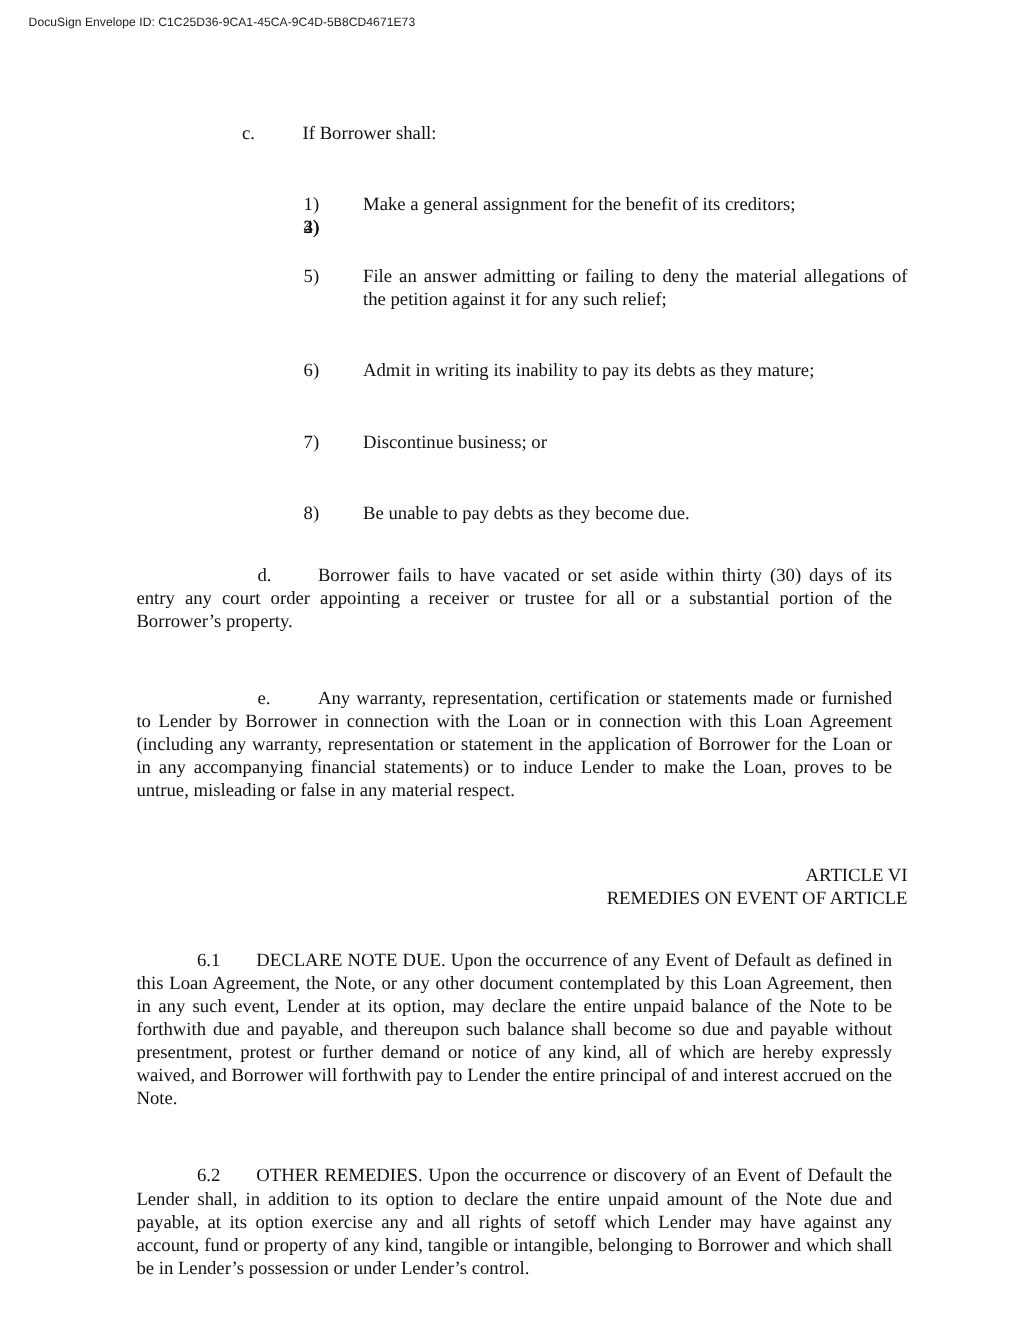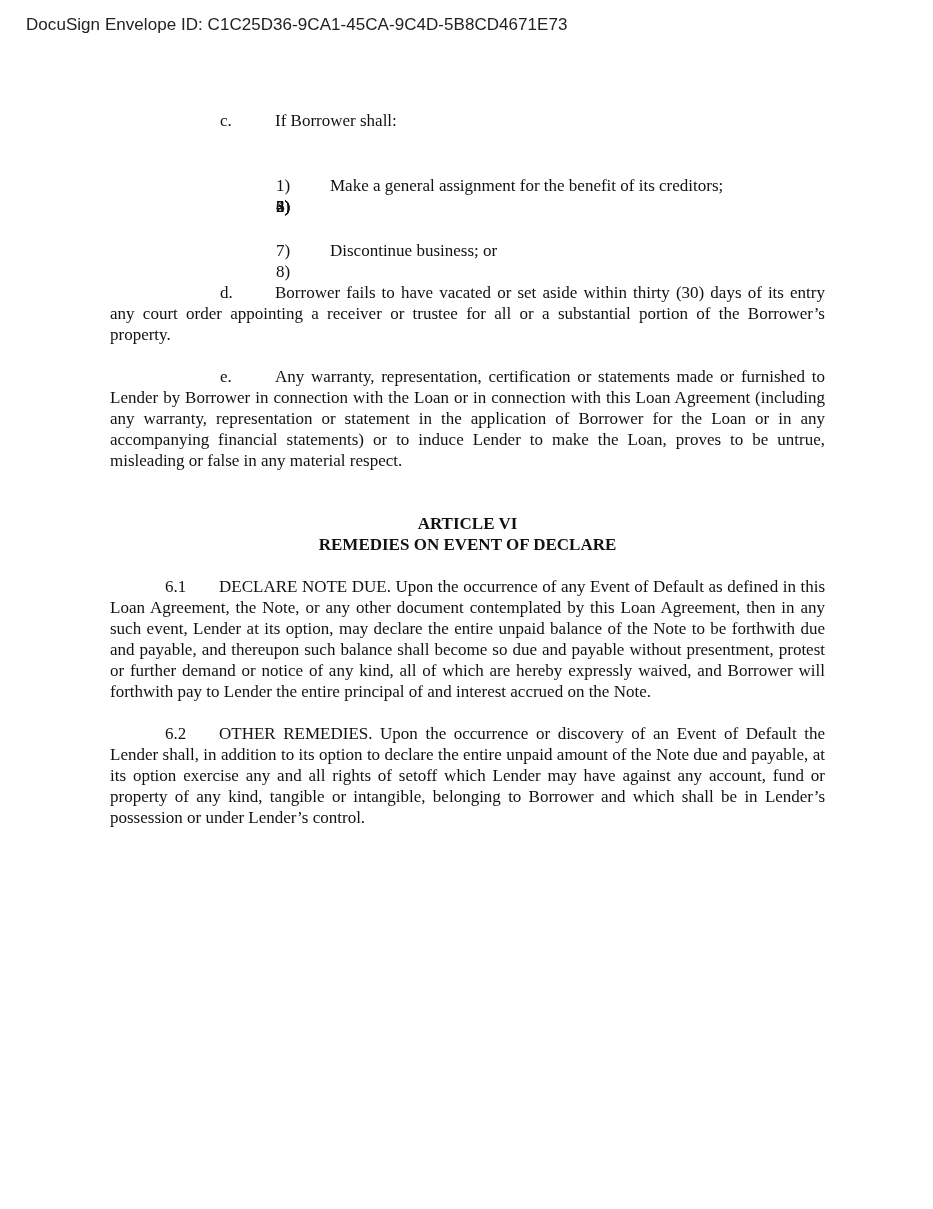--- a/index.html
+++ b/index.html
@@ -1,39 +1,39 @@
 <!DOCTYPE html>
 <html><head>
 <meta charset="utf-8">
 <style>
   html, body { margin: 0; padding: 0; background: #ffffff; }
   body { width: 933px; height: 1209px; position: relative; overflow: hidden; color: #1a1a1a; }
   .envelope {
     position: absolute; left: 26px; top: 15px;
-    font-family: "Liberation Sans", sans-serif; font-size: 17px; color: #222;
+    font-family: "Liberation Sans", sans-serif; font-size: 11px; color: #222;
     letter-spacing: 0.05px;
   }
   .doc {
     position: absolute; left: 110px; top: 110px; width: 715px;
     font-family: "Liberation Serif", serif; font-size: 17px; line-height: 21px; color: #111;
   }
-  .para { text-align: justify; margin: 0; }
+  .para { text-align: justify; margin: 14px; }
   .sub-head { position: relative; height: 21px; }
   .sub-head .lbl { position: absolute; left: 110px; }
   .sub-head .txt { position: absolute; left: 165px; white-space: nowrap; text-align: center; }
   .list { margin: 22px 0 0 0; padding: 0; }
   .li { position: relative; padding-left: 220px; text-align: justify; }
   .li .num { position: absolute; left: 166px; top: 0; }
   .li .body { display: block; text-align: justify; margin-top: 44px; }
   .indent-para { text-indent: 110px; }
   .indent-para .lbl { display: inline-block; width: 55px; text-indent: 0; }
   .sec-para { text-indent: 55px; }
   .sec-para .lbl { display: inline-block; width: 54px; text-indent: 0; }
   .gap { height: 21px; }
-  .article { text-align: center; font-weight: bold; }
+  .article { text-align: right; font-weight: normal; }
 </style>
 </head>
 <body>
 
 <div class="envelope">DocuSign Envelope ID: C1C25D36-9CA1-45CA-9C4D-5B8CD4671E73</div>
 
 <div class="doc">
 
   <div class="sub-head">
     <span class="lbl">c.</span>
@@ -49,49 +49,52 @@
       <span class="num">2)</span>
     </div>
     <div class="li">
       <span class="num">3)</span>
     </div>
     <div class="li">
       <span class="num">4)</span>
     </div>
     <div class="li">
       <span class="num">5)</span>
+      <span class="body">File an answer admitting or failing to deny the material allegations of the petition against it for any such relief;</span>
     </div>
     <div class="li">
       <span class="num">6)</span>
+      <span class="body">Admit in writing its inability to pay its debts as they mature;</span>
     </div>
     <div class="li">
       <span class="num">7)</span>
       <span class="body">Discontinue business; or</span>
     </div>
     <div class="li">
       <span class="num">8)</span>
+      <span class="body">Be unable to pay debts as they become due.</span>
     </div>
   </div>
 
   <div class="gap"></div>
 
   <p class="para indent-para"><span class="lbl">d.</span><span>Borrower fails to have vacated or set aside within thirty (30) days of its entry any court order appointing a receiver or trustee for all or a substantial portion of the Borrower’s property.</span></p>
 
   <div class="gap"></div>
 
   <p class="para indent-para"><span class="lbl">e.</span><span>Any warranty, representation, certification or statements made or furnished to Lender by Borrower in connection with the Loan or in connection with this Loan Agreement (including any warranty, representation or statement in the application of Borrower for the Loan or in any accompanying financial statements) or to induce Lender to make the Loan, proves to be untrue, misleading or false in any material respect.</span></p>
 
   <div class="gap"></div>
 
 
   <div class="gap"></div>
 
   <div class="article">
     <div>ARTICLE VI</div>
-    <div>REMEDIES ON EVENT OF DECLARE</div>
+    <div>REMEDIES ON EVENT OF ARTICLE</div>
   </div>
 
   <div class="gap"></div>
 
   <p class="para sec-para"><span class="lbl">6.1</span><span>DECLARE NOTE DUE. Upon the occurrence of any Event of Default as defined in this Loan Agreement, the Note, or any other document contemplated by this Loan Agreement, then in any such event, Lender at its option, may declare the entire unpaid balance of the Note to be forthwith due and payable, and thereupon such balance shall become so due and payable without presentment, protest or further demand or notice of any kind, all of which are hereby expressly waived, and Borrower will forthwith pay to Lender the entire principal of and interest accrued on the Note.</span></p>
 
   <div class="gap"></div>
 
   <p class="para sec-para"><span class="lbl">6.2</span><span>OTHER REMEDIES. Upon the occurrence or discovery of an Event of Default the Lender shall, in addition to its option to declare the entire unpaid amount of the Note due and payable, at its option exercise any and all rights of setoff which Lender may have against any account, fund or property of any kind, tangible or intangible, belonging to Borrower and which shall be in Lender’s possession or under Lender’s control.</span></p>
 

